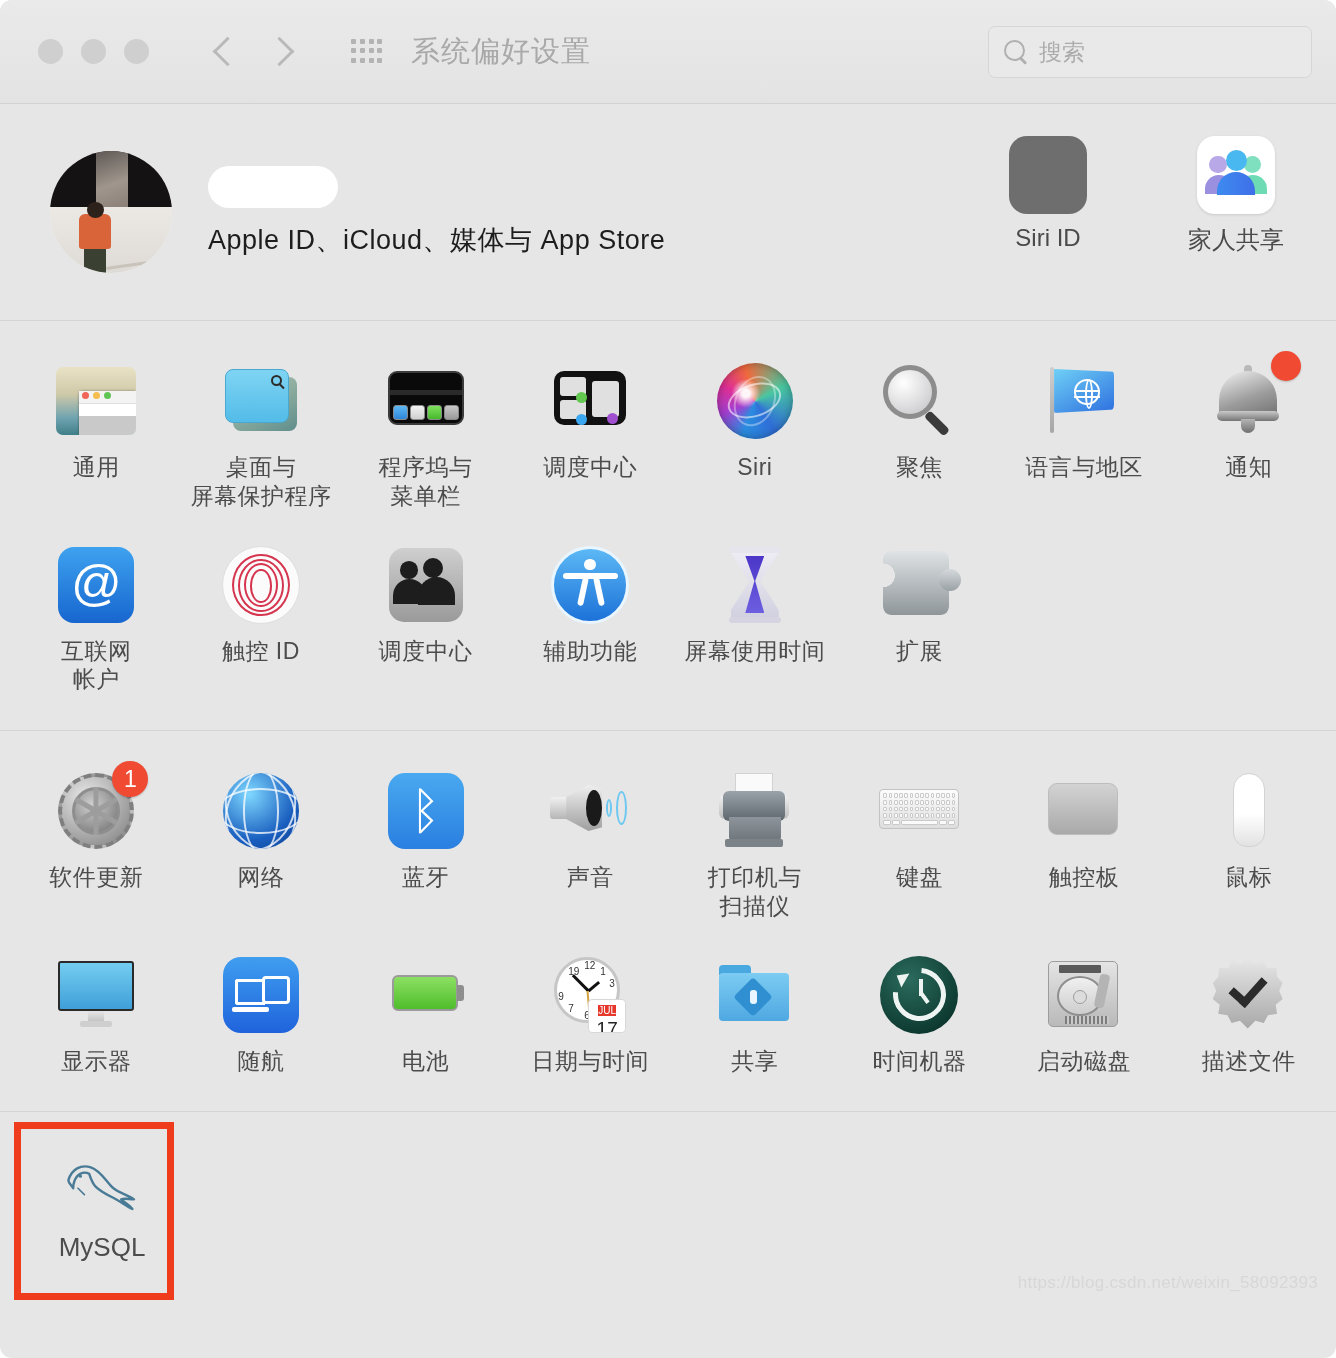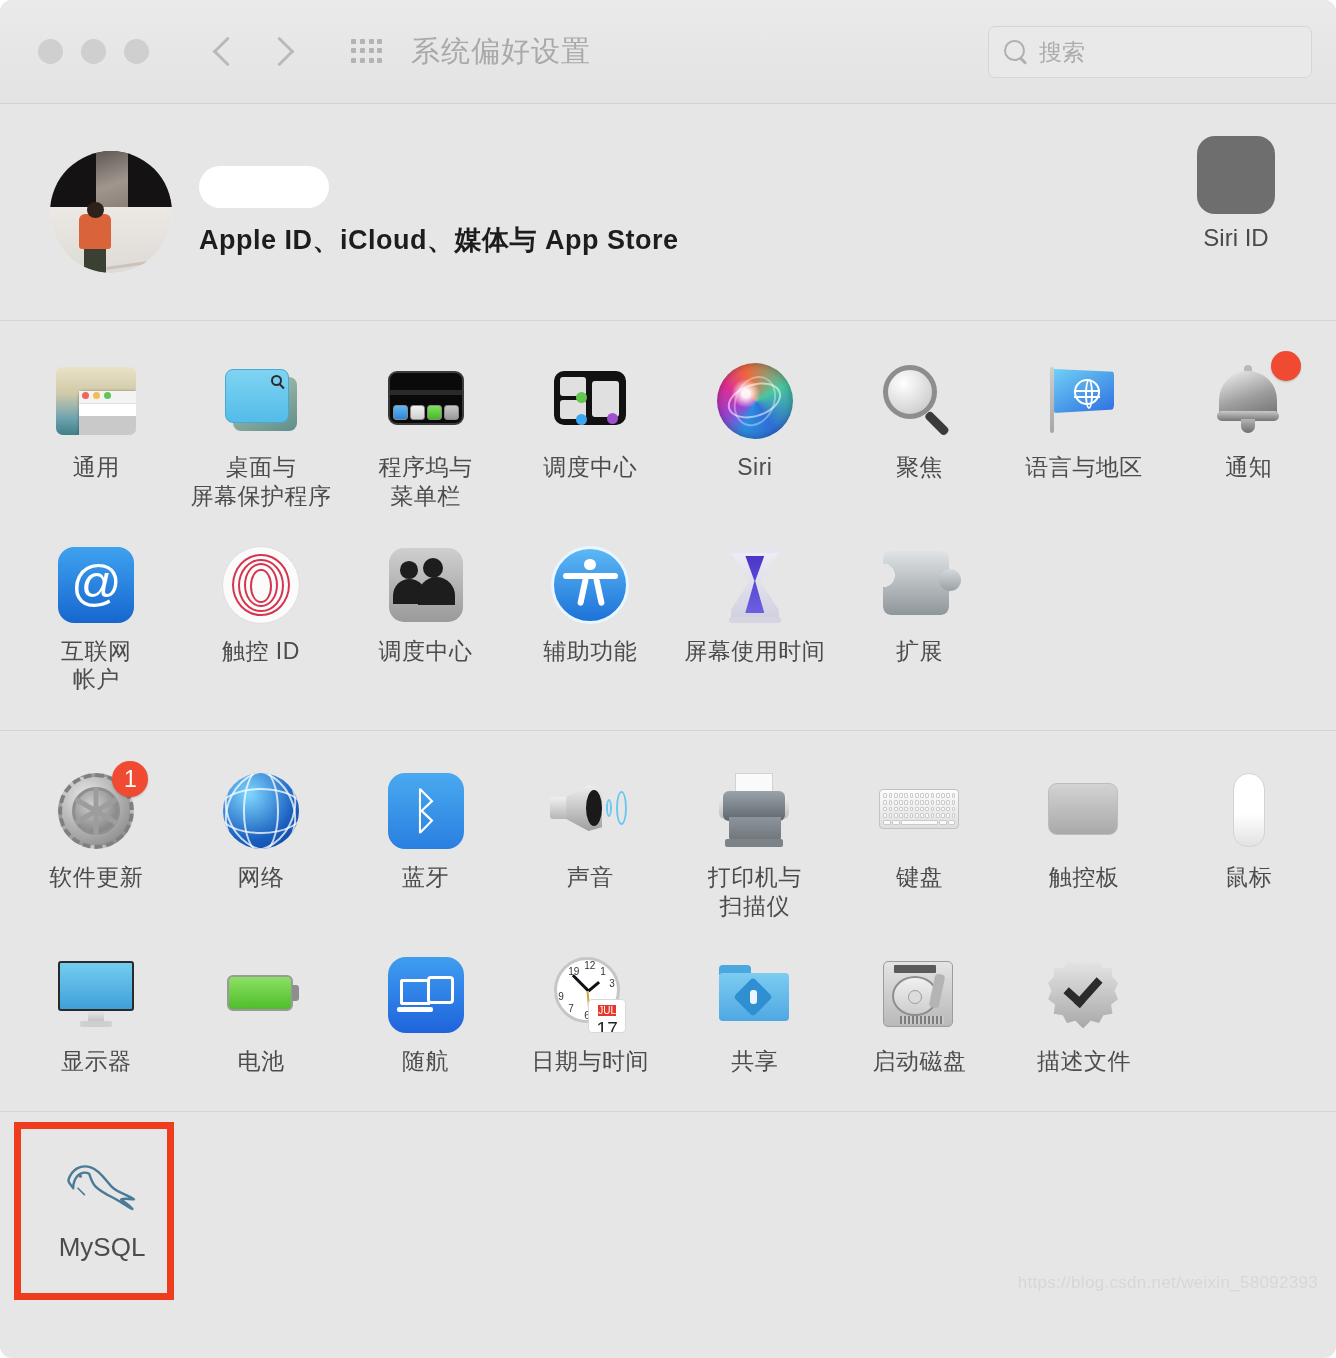--- a/index.html
+++ b/index.html
@@ -85,21 +85,21 @@
   .avatar .ground { position: absolute; left: 0; bottom: 0; width: 100%; height: 54%;
     background: linear-gradient(180deg,#ece8e4,#dedad5); }
   .avatar .person-head { position: absolute; left: 30%; top: 42%; width: 14%; height: 13%;
     background: #2d221b; border-radius: 50%; }
   .avatar .person-body { position: absolute; left: 24%; top: 52%; width: 26%; height: 28%;
     background: #d9643a; border-radius: 6px 6px 3px 3px; }
   .avatar .person-legs { position: absolute; left: 28%; top: 78%; width: 18%; height: 22%;
     background: #3a4032; }
   .avatar .rail { position: absolute; left: 46%; bottom: 6%; width: 46%; height: 3px;
     background: #c9c3bb; transform: rotate(-8deg); }
-  .account-text { margin-left: 27px; font-weight: bold; }
+  .account-text { margin-left: 36px; }
   .redacted {
     width: 130px; height: 42px; background: #ffffff; border-radius: 21px;
     margin-bottom: 14px;
   }
   .account-sub { font-size: 27px; color: #1d1d1d; letter-spacing: .5px; }
   .account-right {
     position: absolute; right: 30px; top: 32px; display: flex; gap: 48px;
   }
   .pane-top { width: 140px; text-align: center; }
   .pane-top .lbl { margin-top: 10px; font-size: 24px; color: #4a4a4a; }
@@ -510,20 +510,31 @@
     </div>
     <div class="account-right">
 
       <div class="pane-top">
         <div class="icon-box ic-appleid">
           <span class="apple-glyph"></span>
         </div>
         <div class="lbl">Siri ID</div>
       </div>
 
+      <div class="pane-top">
+        <div class="icon-box ic-family">
+          <span class="h1"></span>
+            <span class="h3"></span>
+            <span class="h2"></span>
+          <span class="b1"></span>
+            <span class="b3"></span>
+            <span class="b2"></span>
+        </div>
+        <div class="lbl">家人共享</div>
+      </div>
 
     </div>
   </div>
   <div class="divider"></div>
 
   <div class="grid">
 
     <div class="pane">
       <div class="tile">
         <div class="ic-general">
@@ -870,37 +881,37 @@
             <span class="screen"></span>
             <span class="neck"></span>
             <span class="base"></span>
           </div>
       </div>
       <div class="label">显示器</div>
     </div>
 
     <div class="pane">
       <div class="tile">
-        <div class="ic-battery">
-            <span class="shell"></span>
-            <span class="tip"></span>
-          </div>
-      </div>
-      <div class="label">电池</div>
-    </div>
-
-    <div class="pane">
-      <div class="tile">
         <div class="ic-sidecar">
             <span class="lap"></span>
             <span class="lapbase"></span>
             <span class="pad"></span>
           </div>
       </div>
       <div class="label">随航</div>
+    </div>
+
+    <div class="pane">
+      <div class="tile">
+        <div class="ic-battery">
+            <span class="shell"></span>
+            <span class="tip"></span>
+          </div>
+      </div>
+      <div class="label">电池</div>
     </div>
 
     <div class="pane">
       <div class="tile">
         <div class="ic-clock">
           <span class="face"></span>
           <span class="num" style="left:30px;top:3px;text-align:center;">12</span>
           <span class="num" style="left:46px;top:9px;">1</span>
           <span class="num" style="left:55px;top:21px;">3</span>
           <span class="num" style="left:46px;top:46px;">5</span>
@@ -925,20 +936,31 @@
         <div class="ic-share">
             <span class="tab"></span>
             <span class="folder"></span>
           <span class="sign"></span>
             <span class="walker"></span>
           </div>
       </div>
       <div class="label">共享</div>
     </div>
 
+    <div class="pane">
+      <div class="tile">
+        <div class="ic-tm">
+            <span class="ring"></span>
+            <span class="arrow"></span>
+          <span class="hh"></span>
+            <span class="mh"></span>
+          </div>
+      </div>
+      <div class="label">时间机器</div>
+    </div>
 
     <div class="pane">
       <div class="tile">
         <div class="ic-disk">
             <span class="label"></span>
             <span class="platter"></span>
           <span class="spindle"></span>
             <span class="arm"></span>
             <span class="vents"></span>
           </div>

